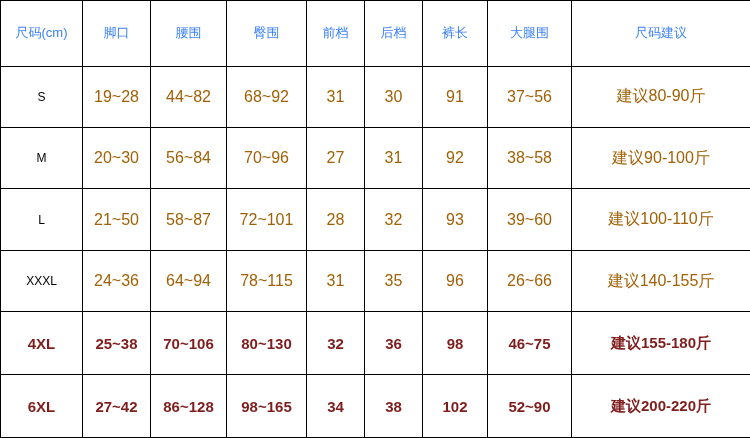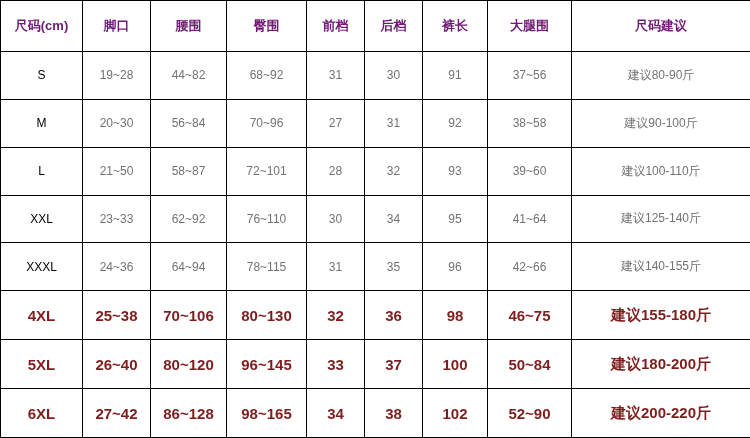--- a/index.html
+++ b/index.html
@@ -23,28 +23,28 @@
   .size-table td {
     border: 1px solid #000000;
     text-align: center;
     vertical-align: middle;
     padding: 0;
     white-space: nowrap;
   }
   
   .size-table tr.header-row td {
     font-size: 13px;
-    font-weight: bold;
-    color: #701a75;
+    font-weight: normal;
+    color: #3b82f6;
     height: 46px;
   }
   
   .size-table tr.small-row td {
-    font-size: 12px;
-    color: #737373;
+    font-size: 16px;
+    color: #a16207;
     height: 43px;
   }
   .size-table tr.small-row td.size-cell {
     font-size: 12px;
     color: #000000;
   }
   
   .size-table tr.big-row td {
     font-size: 15px;
     font-weight: bold;
@@ -125,67 +125,45 @@
       <td>58~87</td>
       <td>72~101</td>
       <td>28</td>
       <td>32</td>
       <td>93</td>
       <td>39~60</td>
       <td>建议100-110斤</td>
     </tr>
 
 
-    <tr class="small-row">
-      <td class="size-cell">XXL</td>
-      <td>23~33</td>
-      <td>62~92</td>
-      <td>76~110</td>
-      <td>30</td>
-      <td>34</td>
-      <td>95</td>
-      <td>41~64</td>
-      <td>建议125-140斤</td>
-    </tr>
 
     <tr class="small-row">
       <td class="size-cell">XXXL</td>
       <td>24~36</td>
       <td>64~94</td>
       <td>78~115</td>
       <td>31</td>
       <td>35</td>
       <td>96</td>
-      <td>42~66</td>
+      <td>26~66</td>
       <td>建议140-155斤</td>
     </tr>
 
     <tr class="big-row">
       <td class="size-cell">4XL</td>
       <td>25~38</td>
       <td>70~106</td>
       <td>80~130</td>
       <td>32</td>
       <td>36</td>
       <td>98</td>
       <td>46~75</td>
       <td>建议155-180斤</td>
     </tr>
 
-    <tr class="big-row">
-      <td class="size-cell">5XL</td>
-      <td>26~40</td>
-      <td>80~120</td>
-      <td>96~145</td>
-      <td>33</td>
-      <td>37</td>
-      <td>100</td>
-      <td>50~84</td>
-      <td>建议180-200斤</td>
-    </tr>
 
     <tr class="big-row">
       <td class="size-cell">6XL</td>
       <td>27~42</td>
       <td>86~128</td>
       <td>98~165</td>
       <td>34</td>
       <td>38</td>
       <td>102</td>
       <td>52~90</td>

